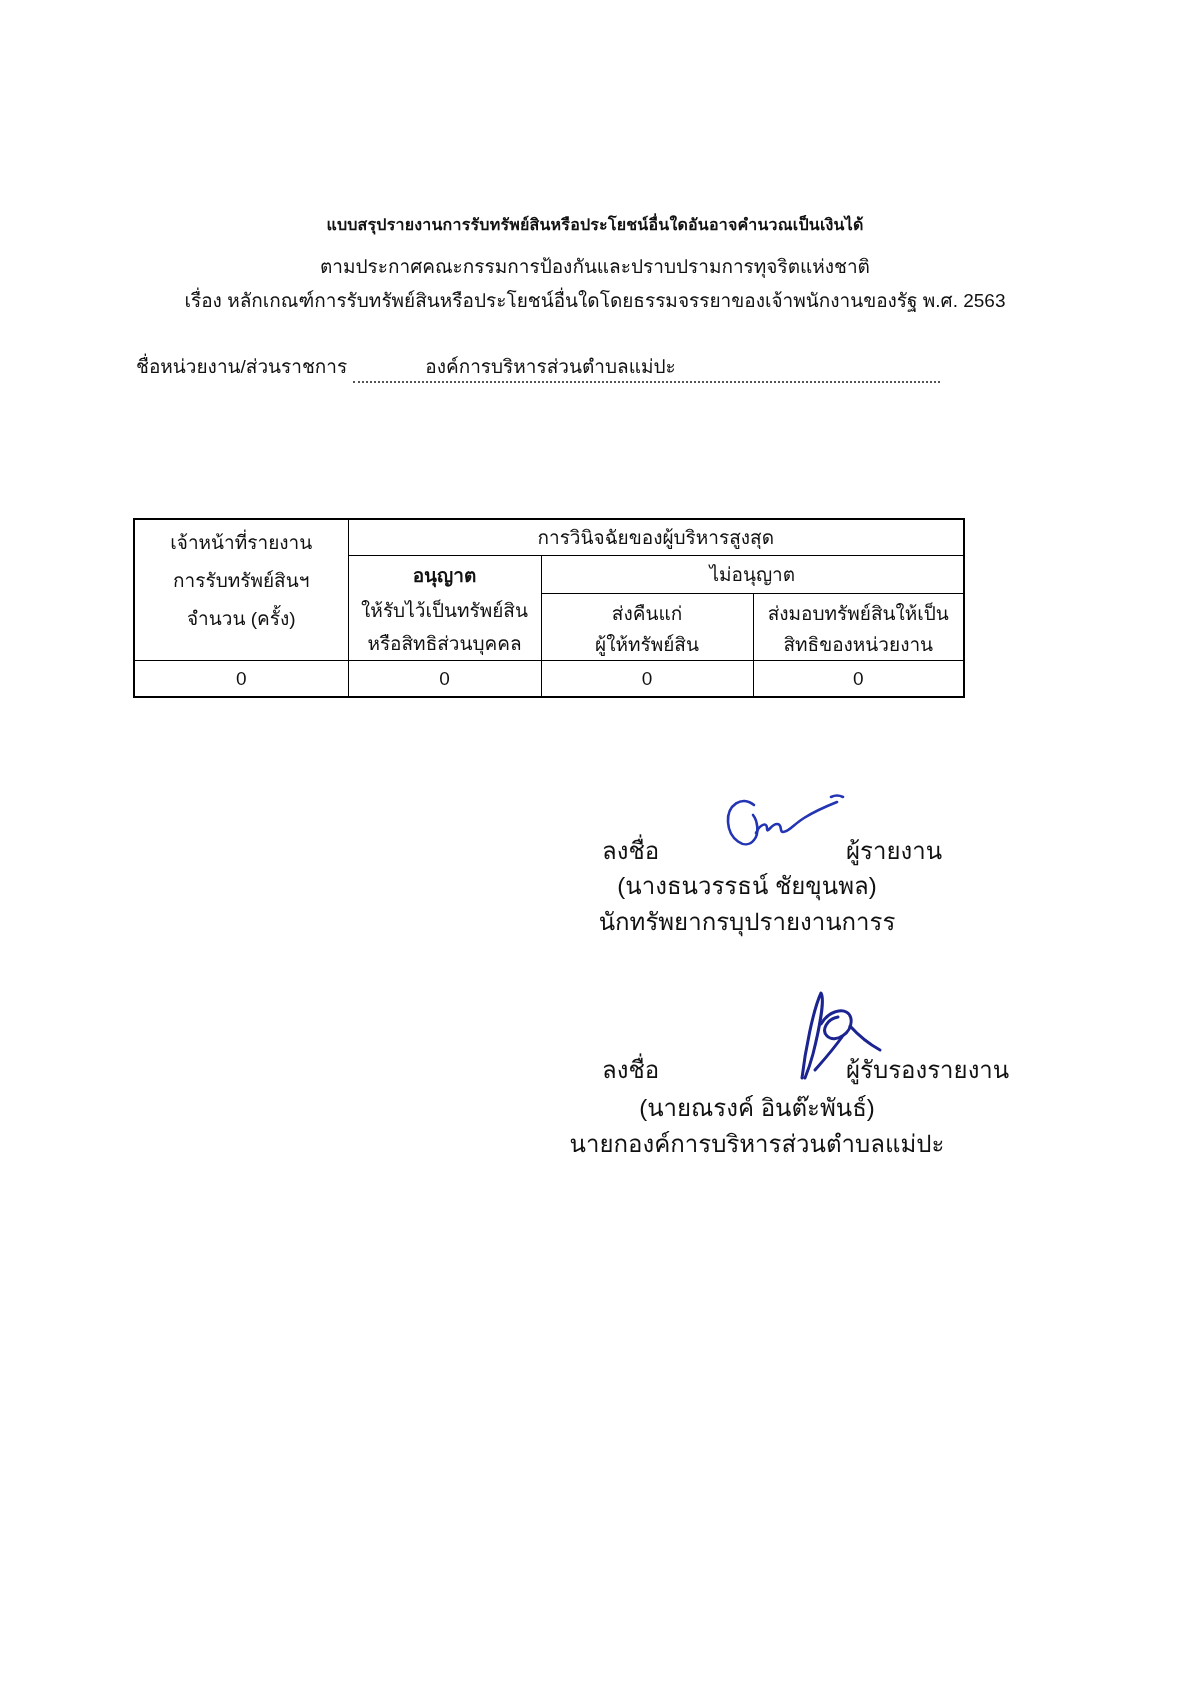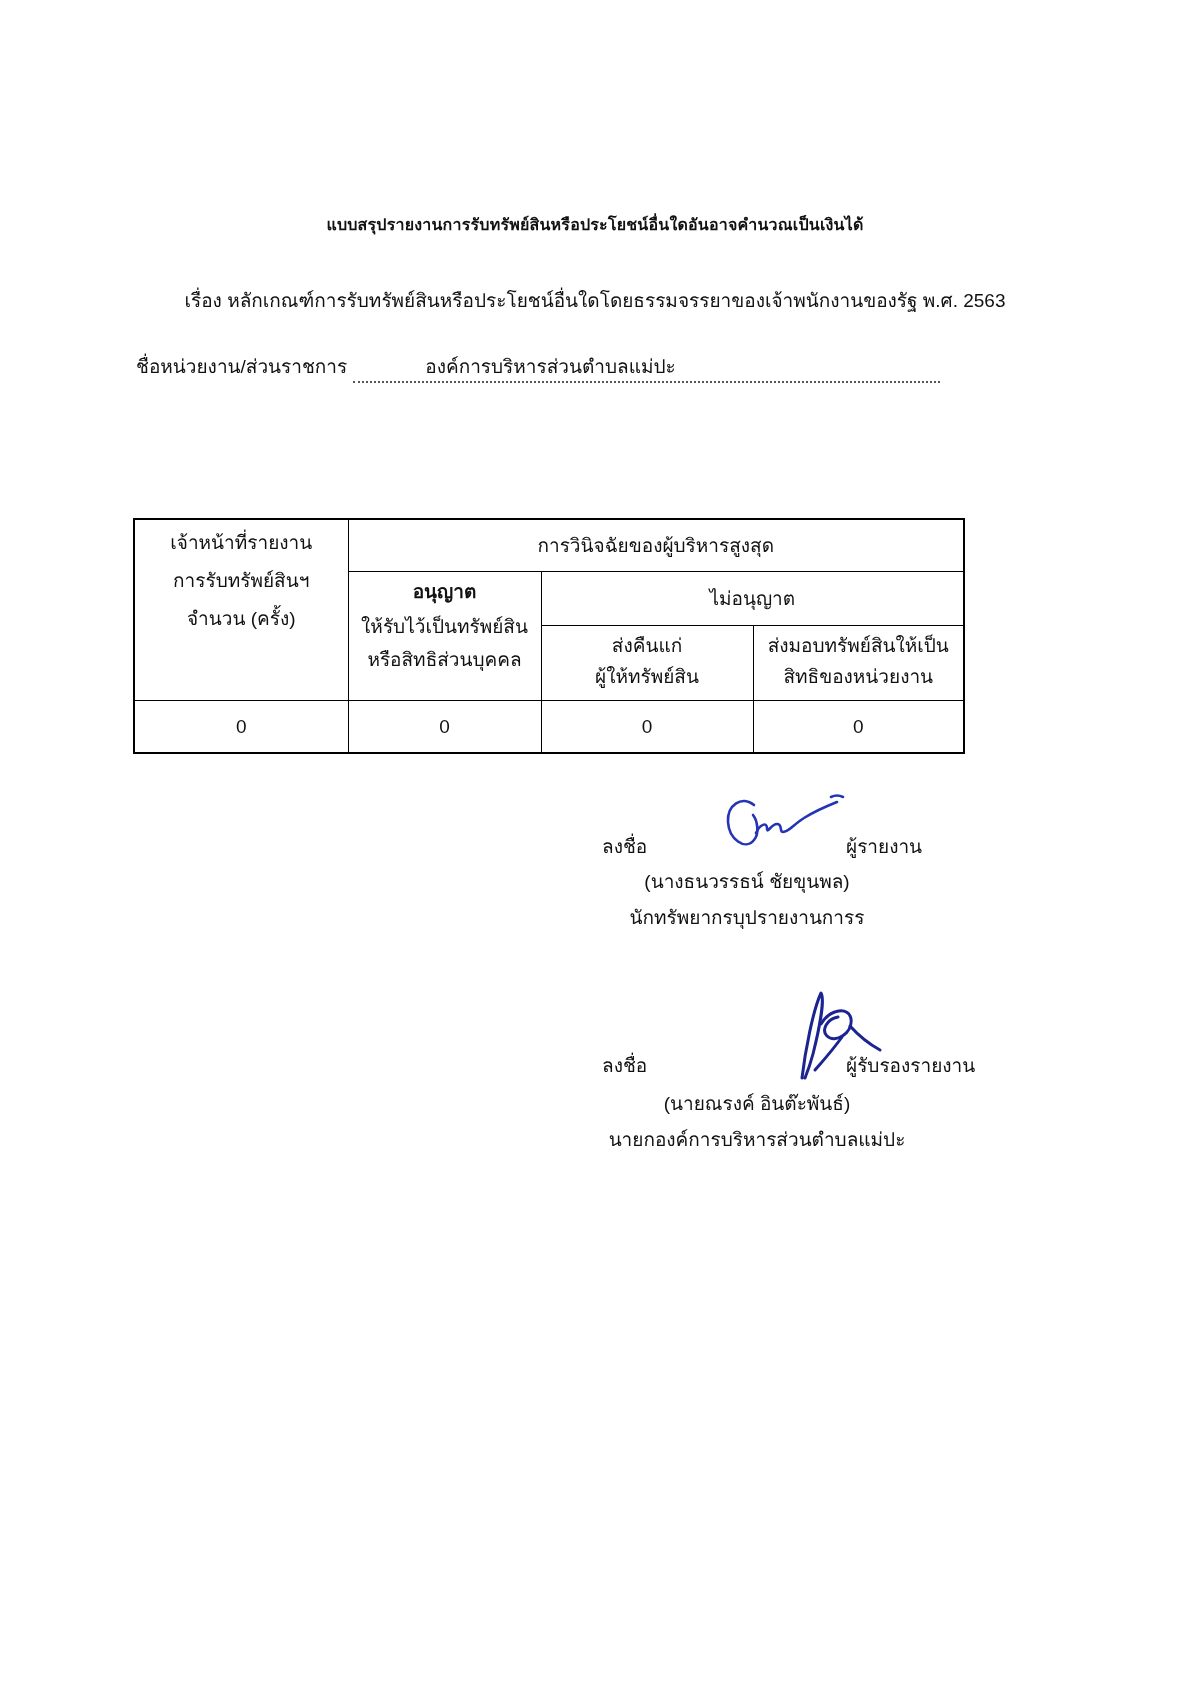--- a/index.html
+++ b/index.html
@@ -48,50 +48,51 @@
   table.report {
     position: absolute;
     left: 133px; top: 518px;
     width: 830px;
     border-collapse: collapse;
     table-layout: fixed;
     font-size: 19px;
   }
   table.report th, table.report td {
     border: 1px solid #000000;
-    padding: 8px;
+    padding: 0;
     vertical-align: top;
     text-align: center;
     font-weight: normal;
   }
   table.report { border: 2px solid #000000; }
   .b { font-weight: bold; }
   .cell-line { display: block; line-height: 36px; }
   .col1-cell { vertical-align: top; }
   .col1-cell .cell-line { line-height: 38px; }
   .col1-cell { padding-top: 4px !important; }
   .h-decision { height: 35px; line-height: 33px; vertical-align: middle !important; }
   .h-yesno { height: 37px; line-height: 35px; vertical-align: middle !important; }
   .allow-cell { vertical-align: top; padding-top: 2px !important; }
   .allow-cell .head-line { line-height: 36px; display: block; }
   .allow-cell .sub-line { line-height: 33px; display: block; }
   .sub-cell { vertical-align: top; padding-top: 4px !important; }
   .sub-cell .cell-line { line-height: 31px; }
   .data-row td { height: 35px; vertical-align: middle !important; line-height: 33px; }
 
-  .sig-text { font-size: 19px; white-space: nowrap; }
+  .sig-text { font-size: 24px; white-space: nowrap; }
   .sig1-svg { left: 718px; top: 793px; }
   .sig2-svg { left: 768px; top: 988px; }
 </style>
 </head>
 <body>
 
 <div class="page">
 
   <div class="abs doc-title center-text">แบบสรุปรายงานการรับทรัพย์สินหรือประโยชน์อื่นใดอันอาจคำนวณเป็นเงินได้</div>
+  <div class="abs doc-sub1 center-text">ตามประกาศคณะกรรมการป้องกันและปราบปรามการทุจริตแห่งชาติ</div>
   <div class="abs doc-sub2 center-text">เรื่อง หลักเกณฑ์การรับทรัพย์สินหรือประโยชน์อื่นใดโดยธรรมจรรยาของเจ้าพนักงานของรัฐ พ.ศ. 2563</div>
 
   <div class="abs field-row field-agency">
     <span class="label">ชื่อหน่วยงาน/ส่วนราชการ</span>
     <span class="dotline">
       <span class="value">องค์การบริหารส่วนตำบลแม่ปะ</span>
     </span>
   </div>
 
 

